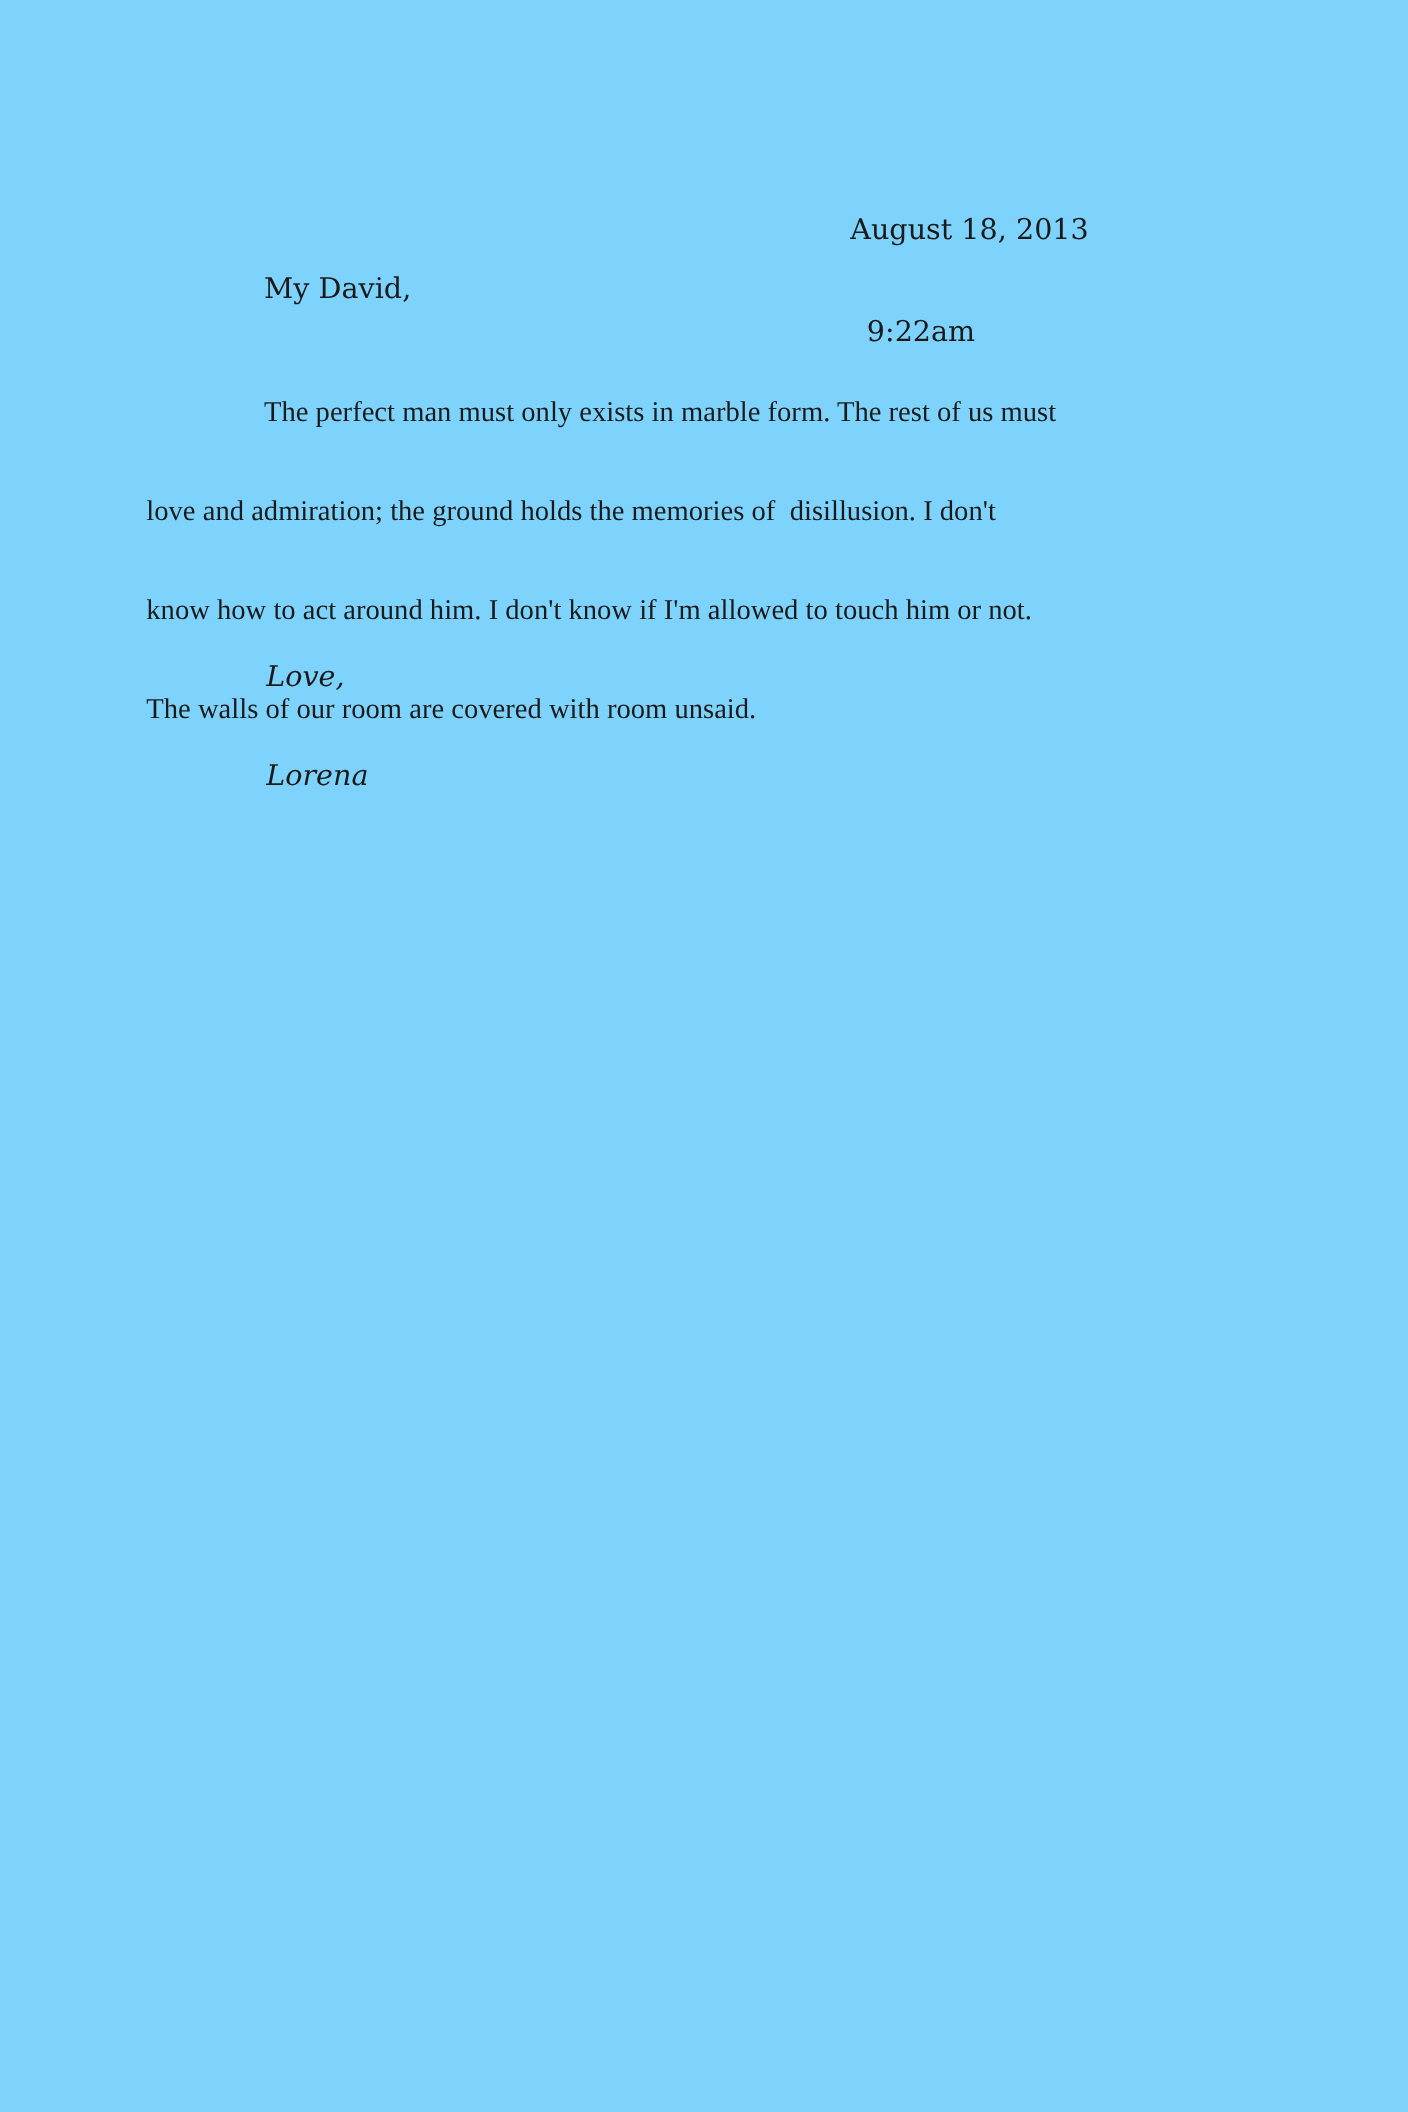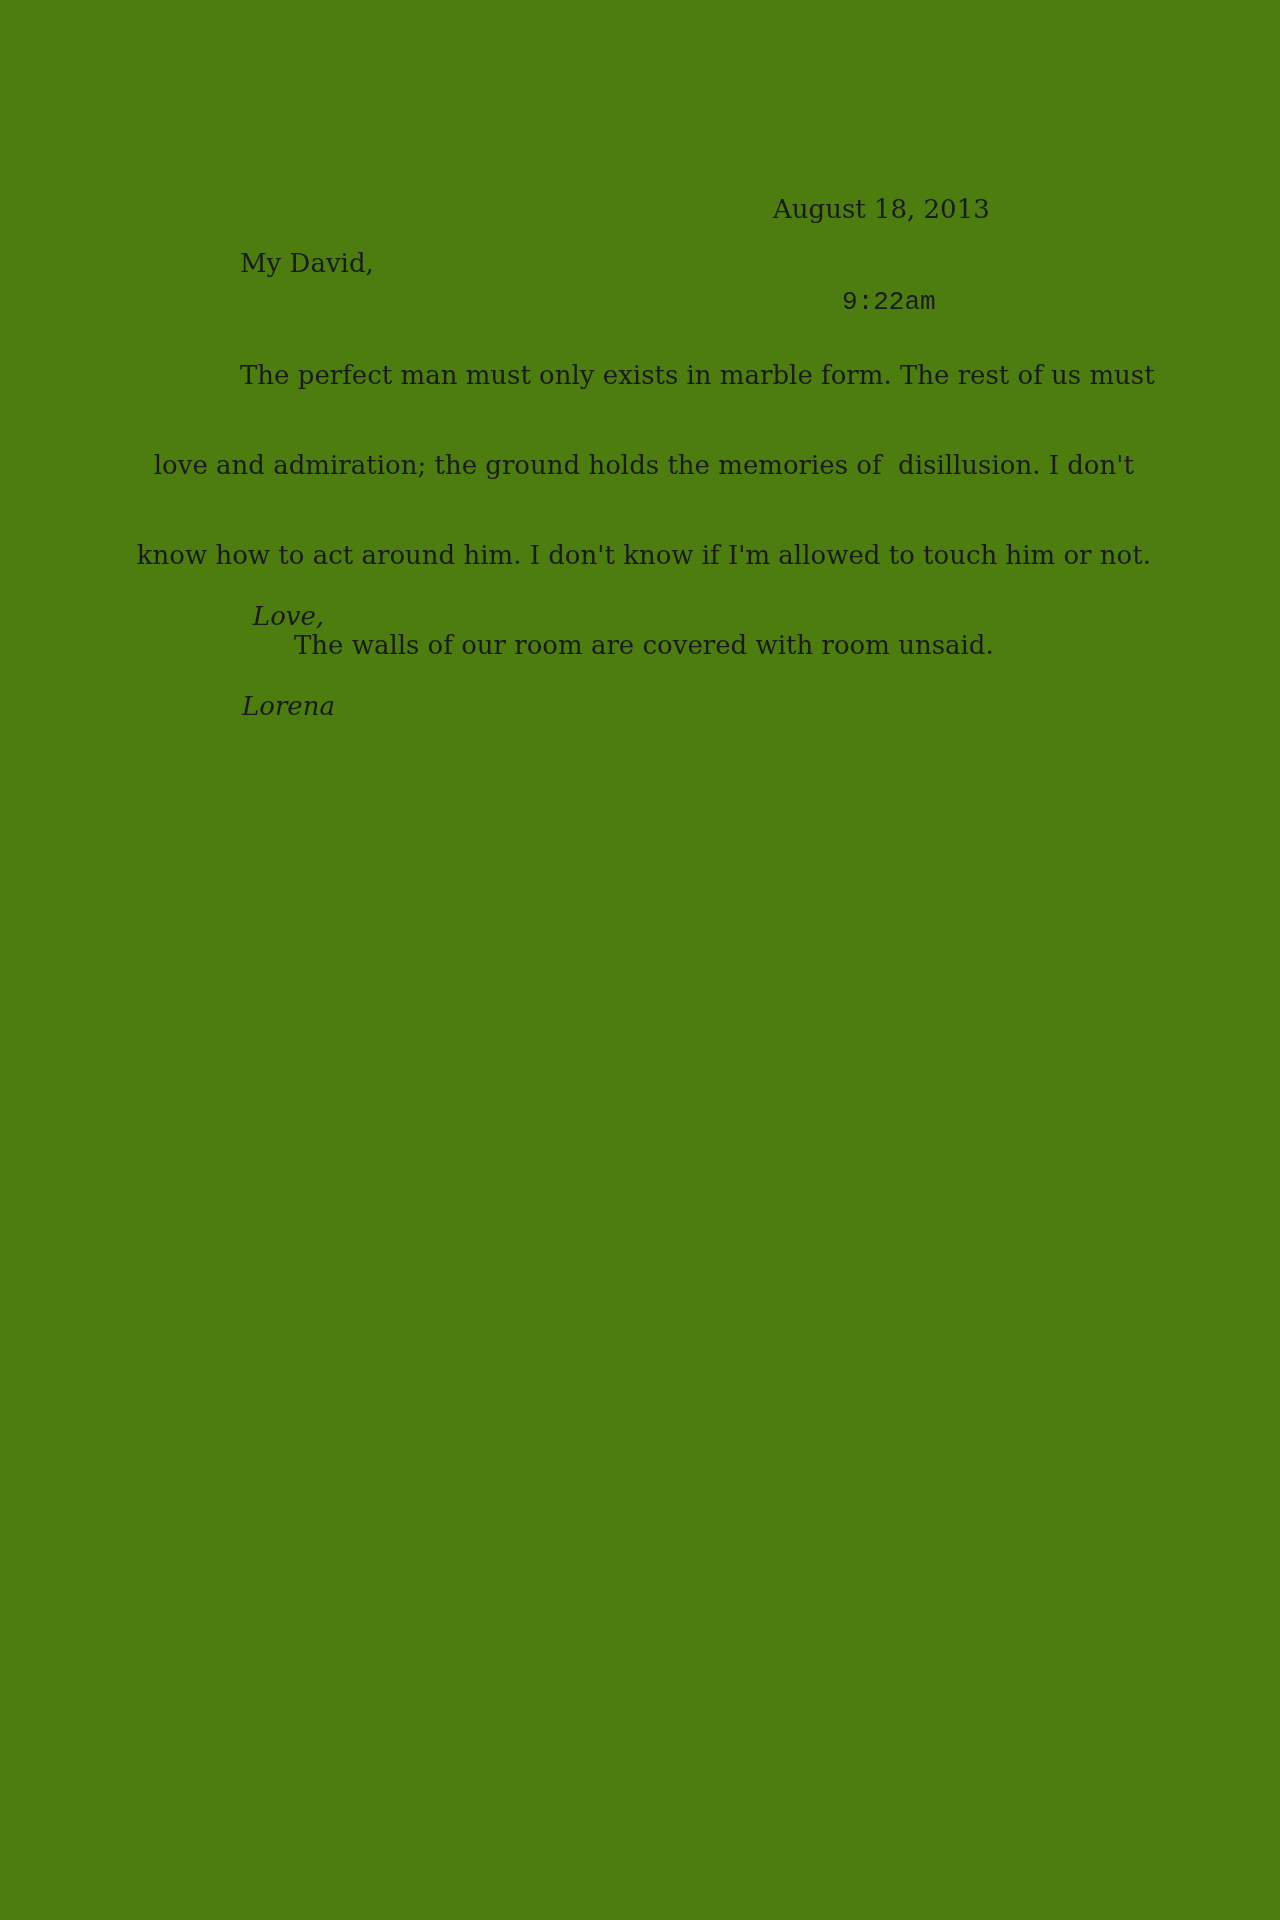--- a/index.html
+++ b/index.html
@@ -8,47 +8,46 @@
     height: 1920px;
     background: #ffffff;
     font-family: "DejaVu Serif", serif;
     color: #1a1a1a;
     position: relative;
     overflow: hidden;
   }
   .page {
     position: absolute;
     inset: 0;
-    background: #4d7c0f;
-    text-align: center;
+    background: #7dd3fc;
   }
   .txt {
     font-size: 26px;
     line-height: 30px;
     white-space: pre;
   }
   .date-block {
     position: absolute;
     left: 773px;
     top: 132px;
     line-height: 31px;
   }
   .date-block .time-line {
     padding-left: 15px;
-    font-family: Liberation Mono, monospace;
   }
   .salutation {
     position: absolute;
     left: 240px;
     top: 248px;
   }
   .body-block {
     position: absolute;
     left: 133px;
     top: 300px;
+    font-family: Liberation Serif, serif;
   }
   .body-block .line.first {
     text-indent: 107px;
   }
   .closing-block {
     position: absolute;
     left: 242px;
     top: 541px;
     font-style: italic;
   }

